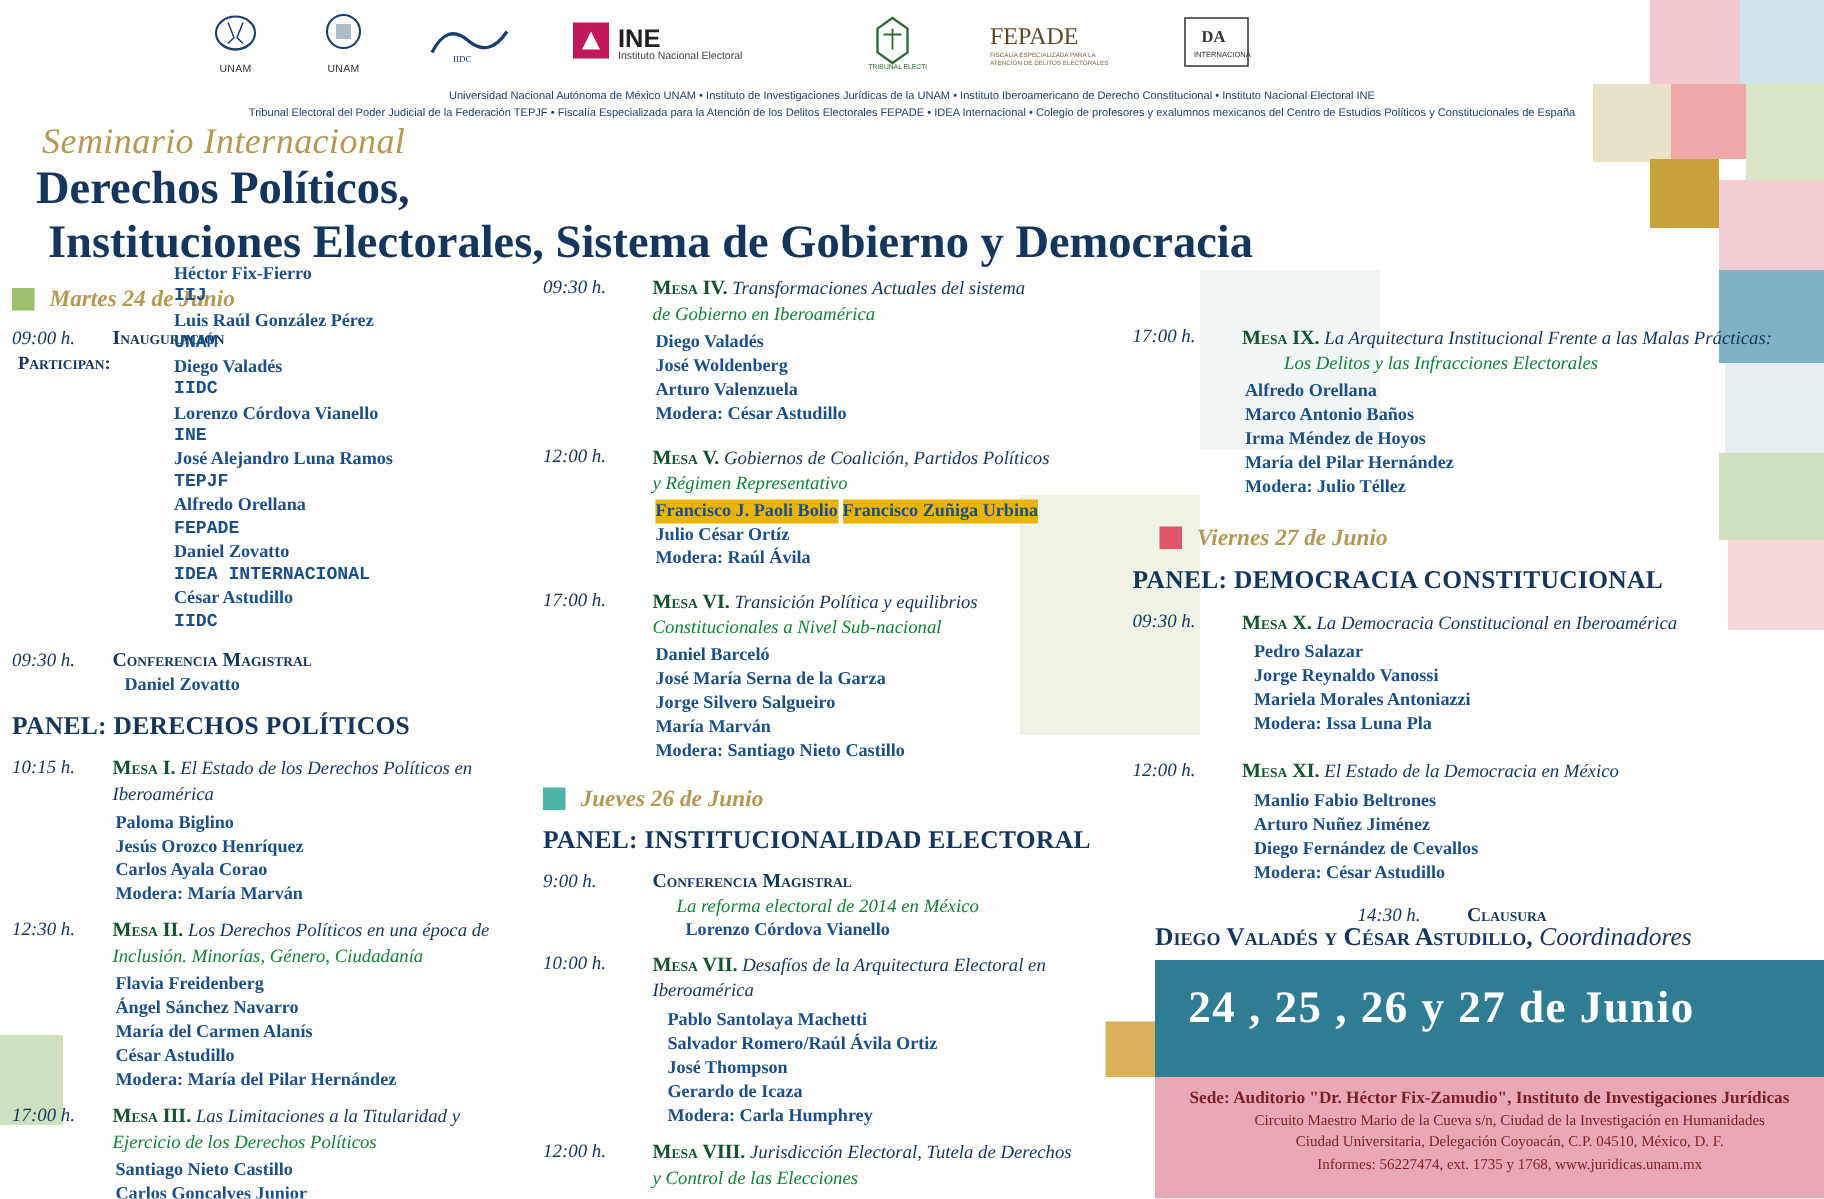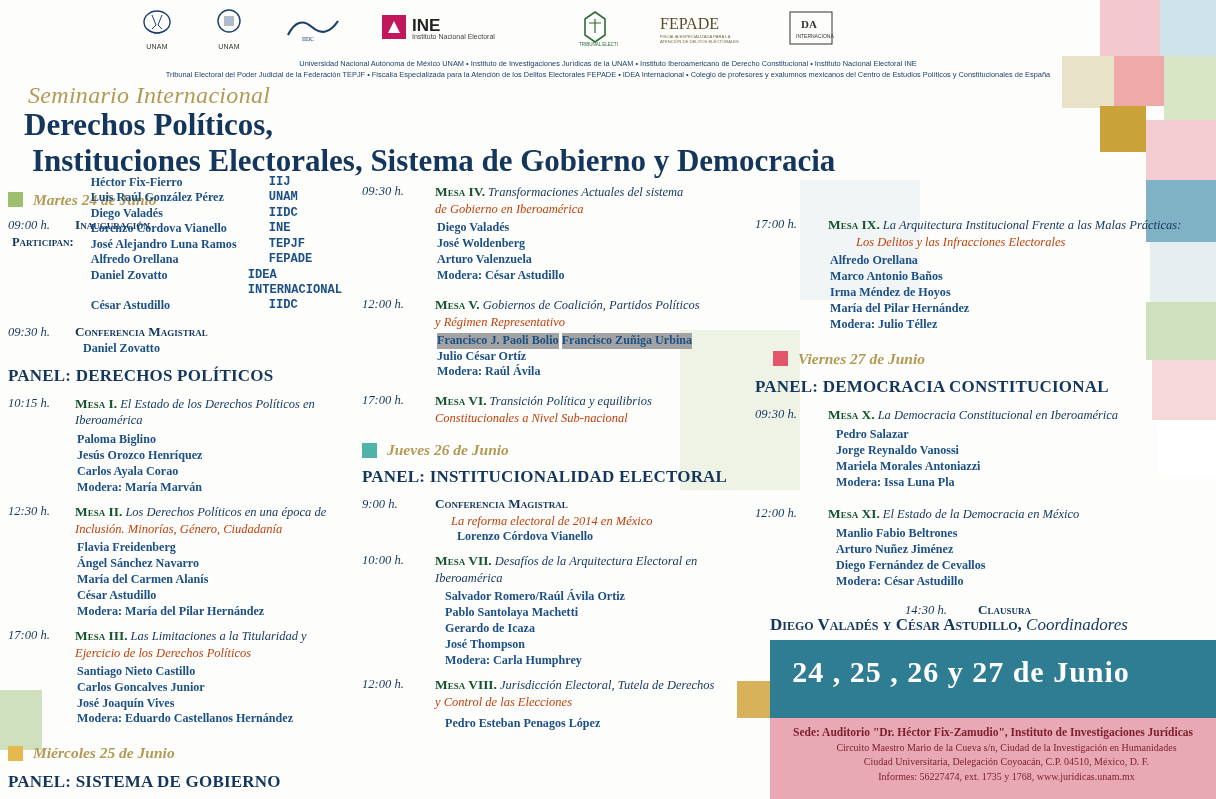--- a/index.html
+++ b/index.html
@@ -29,33 +29,33 @@
   .sq{width:15px;height:15px;display:inline-block;}
   .dayname{font-size:15.5px;font-weight:bold;font-style:italic;color:#b29a56;font-family:"Liberation Serif",serif;}
   .panel{font-size:17px;font-weight:bold;color:#14365c;margin:8px 0 8px 0;letter-spacing:.2px;}
 
   .row{display:flex;align-items:flex-start;margin-top:7px;}
   .time{font-style:italic;font-size:12.6px;color:#14365c;white-space:nowrap;min-width:62px;}
   .time.w{min-width:68px;}
   .body{flex:1;padding-left:5px;}
   .mesa{font-variant:small-caps;font-weight:bold;font-size:13.4px;color:#14532d;display:inline;}
   .mtitle{font-style:italic;color:#14365c;display:inline;font-size:12.5px;}
-  .mtitle2{font-style:italic;color:#c2410c;font-size:12.5px;display:block;}
+  .mtitle2{font-style:italic;color:#15803d;font-size:12.5px;display:block;}
   .names{margin-top:3px;margin-left:2px;}
   .name{font-weight:bold;color:#1b4f86;font-size:12.1px;line-height:1.32;}
   .mod{font-weight:bold;color:#1b4f86;font-size:12.1px;line-height:1.32;}
   .scaps{font-variant:small-caps;font-weight:bold;font-size:13.2px;color:#14365c;}
   .partic{display:flex;margin-top:1px;}
   .partic .lbl{font-variant:small-caps;font-weight:bold;font-size:12.4px;color:#14365c;width:104px;}
   .plist{display:block;}
-  .prow{display:flex;}
+  .prow{display:flex;flex-direction:column;}
   .prow .pn{font-weight:bold;color:#1b4f86;font-size:12.1px;width:178px;}
   .prow .pi{font-weight:bold;color:#1b4f86;font-size:12.1px;font-family:Liberation Mono, monospace;}
 
-  .hl-a{background:#a3a3a3;}
+  .hl-a{background:#eab308;}
 
   
   .coord{position:absolute;left:770px;top:615px;width:440px;font-size:17px;color:#14365c;}
   .coord .sc{font-variant:small-caps;font-weight:bold;}
   .coord em{font-style:italic;font-weight:normal;}
   .datesbox{position:absolute;left:770px;top:640px;width:446px;height:78px;background:#2f7d92;}
   .dates{position:absolute;left:770px;top:655px;width:382px;text-align:center;color:#fff;font-size:30px;font-weight:bold;letter-spacing:1px;}
   .venuebox{position:absolute;left:770px;top:718px;width:446px;height:81px;background:#e8a9b4;}
   .venue{position:absolute;left:770px;top:724px;width:446px;text-align:center;color:#7b1d2b;font-size:11px;line-height:1.45;font-family:"Liberation Serif",serif;}
   .venue .b{font-weight:bold;font-size:11.5px;}
@@ -290,20 +290,27 @@
         </div>
       </div>
     </div>
 
     <div class="row" style="margin-top:12px;">
       <div class="time w">17:00 h.</div>
       <div class="body">
         <span class="mesa">Mesa VI.</span>
         <span class="mtitle">Transición Política y equilibrios</span>
         <div class="mtitle2">Constitucionales a Nivel Sub-nacional</div>
+        <div class="names">
+          <div class="name">Daniel Barceló</div>
+          <div class="name">José María Serna de la Garza</div>
+          <div class="name">Jorge Silvero Salgueiro</div>
+          <div class="name">María Marván</div>
+          <div class="mod">Modera: Santiago Nieto Castillo</div>
+        </div>
       </div>
     </div>
 
     <div class="daymark" style="margin-top:14px;">
       <span class="sq" style="background:#4fb3a8;"></span>
       <span class="dayname">Jueves 26 de Junio</span>
     </div>
     <div class="panel" style="margin-top:2px;">PANEL: INSTITUCIONALIDAD ELECTORAL</div>
 
     <div class="row" style="margin-top:2px;">
@@ -314,24 +321,24 @@
         <div class="name" style="margin-left:22px;">Lorenzo Córdova Vianello</div>
       </div>
     </div>
 
     <div class="row">
       <div class="time w">10:00 h.</div>
       <div class="body">
         <span class="mesa">Mesa VII.</span>
         <span class="mtitle">Desafíos de la Arquitectura Electoral en Iberoamérica</span>
         <div class="names" style="margin-left:10px;">
+          <div class="name">Pablo Santolaya Machetti</div>
           <div class="name">Salvador Romero/Raúl Ávila Ortiz</div>
-          <div class="name">Pablo Santolaya Machetti</div>
+          <div class="name">José Thompson</div>
           <div class="name">Gerardo de Icaza</div>
-          <div class="name">José Thompson</div>
           <div class="mod">Modera: Carla Humphrey</div>
         </div>
       </div>
     </div>
 
     <div class="row">
       <div class="time w">12:00 h.</div>
       <div class="body">
         <span class="mesa">Mesa VIII.</span>
         <span class="mtitle">Jurisdicción Electoral, Tutela de Derechos</span>

